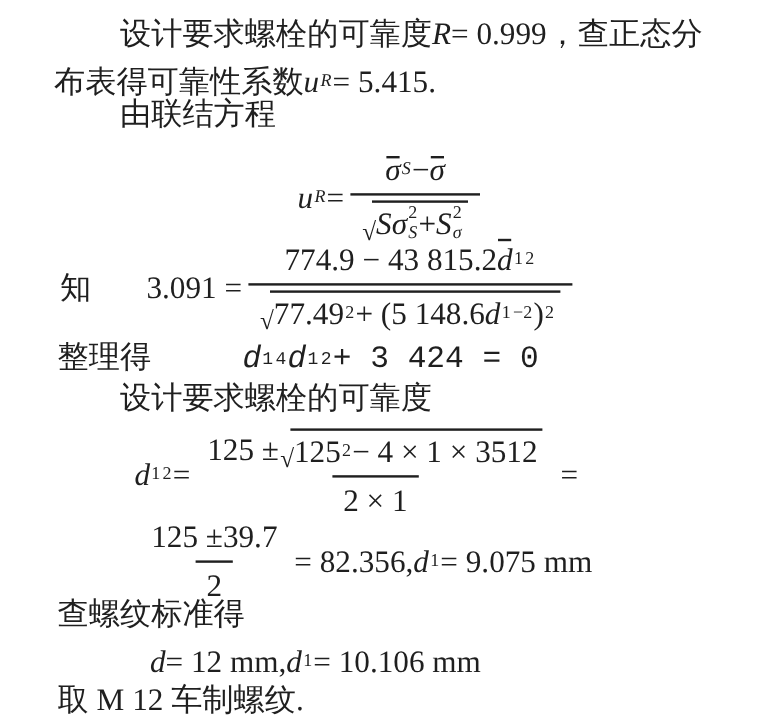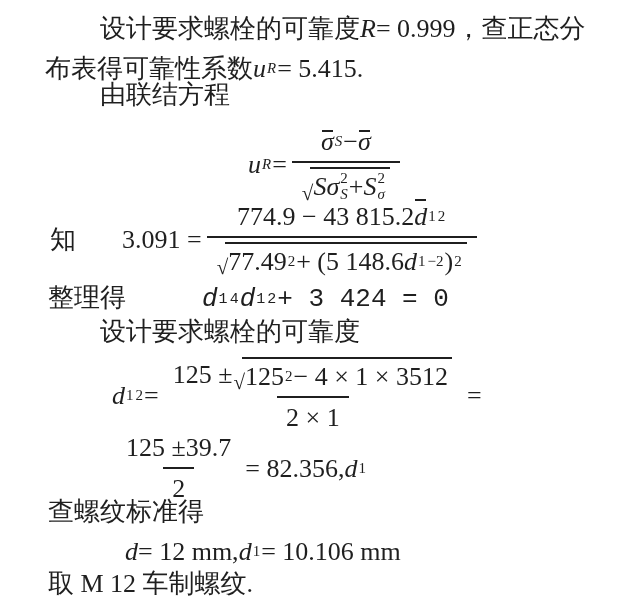--- a/index.html
+++ b/index.html
@@ -165,20 +165,21 @@
         <span class="num">
           <span class="t">125 ±39.7</span>
         </span>
         <span class="den">
           <span class="t">2</span>
         </span>
       </span>
       <span class="t"> = 82.356, </span>
       <span class="v">d</span>
       <sub>1</sub>
+      <span class="t"> = 9.075 mm</span>
     </div>
   <div class="row" style="left: 48px; top: 496px;">
       <span class="t">查螺纹标准得</span>
     </div>
   <div class="row" style="left: 125px; top: 536px;">
       <span class="v">d</span>
       <span class="t"> = 12 mm, </span>
       <span class="v">d</span>
       <sub>1</sub>
       <span class="t"> = 10.106 mm</span>

